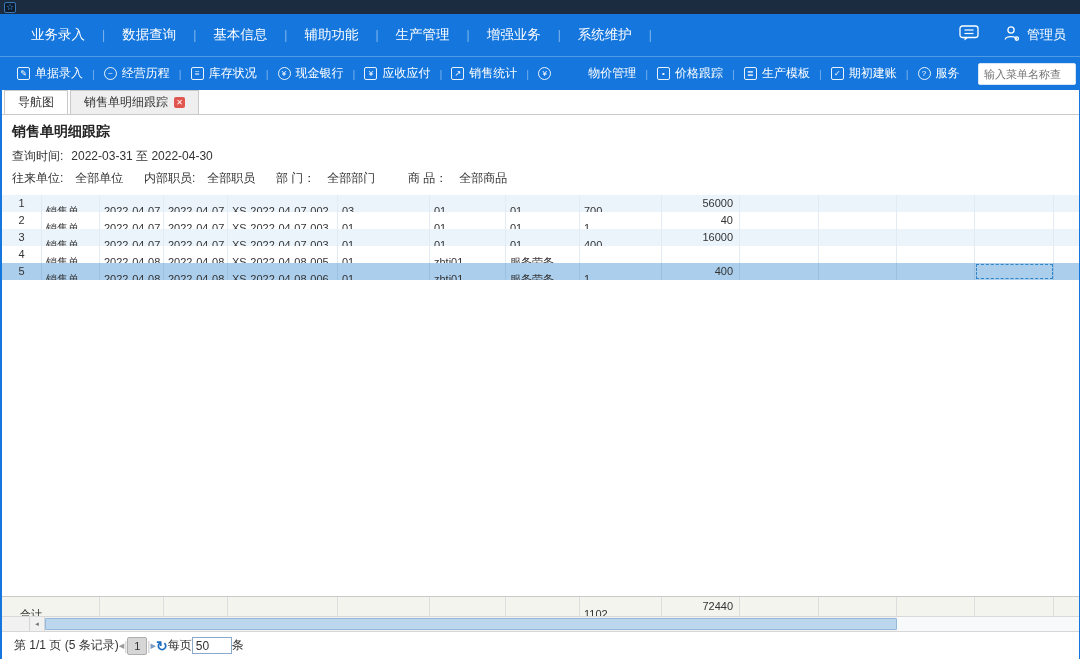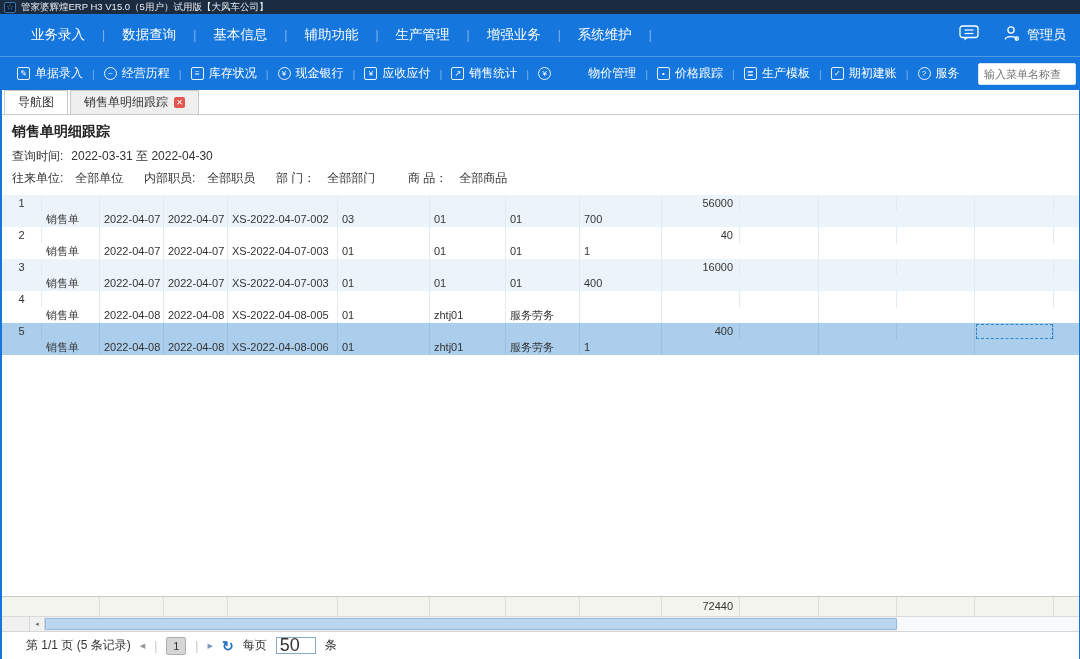--- a/index.html
+++ b/index.html
@@ -61,62 +61,61 @@
   .g-cell { flex:none; overflow:hidden; white-space:nowrap; font-size:11px; color:#333; }
   .g-hcell { height:26px; line-height:25px; text-align:center;
     background:linear-gradient(#eaf3fb,#cde1f3); border-right:1px solid #a9c7e0;
     border-top:1px solid #a9c7e0; border-bottom:1px solid #a9c7e0; }
   .g-brow .g-cell { height:17px; line-height:17px; border-right:1px solid #e2ebf4; }
   .g-brow.odd  { background:#ecf4fb; }
   .g-brow.even { background:#fff; }
   .g-brow.selected { background:#abceec; }
   .g-brow.selected .g-cell { border-right-color:#9cc0e2; }
   .focus-cell { outline:1px dashed #2e86c8; outline-offset:-2px; }
-  .al { text-align:left; padding:16px 4px; } .ar { text-align:right; padding:0 6px; } .ac { text-align:center; }
+  .al { text-align:left; padding:8px 4px; } .ar { text-align:right; padding:0 6px; } .ac { text-align:center; }
   .g-filler { flex:1; background:#fff; }
   .g-total { height:21px; background:#f4f4ee; border-top:1px solid #c9c9c9; border-bottom:1px solid #d9d9d9; }
   .g-total .g-cell { height:19px; line-height:19px; border-right:1px solid #ddd; }
   .g-total .t-label { padding-left:18px; }
 
   
   .hscroll { height:14px; display:flex; background:#f1f1f1; align-items:stretch; }
   .hs-gutter { width:28px; background:#f1f1f1; border-right:1px solid #d6d6d6; }
   .hs-arrow { width:15px; background:#f1f1f1; border-right:1px solid #d6d6d6; color:#707070;
     font-size:7px; display:flex; align-items:center; justify-content:center; }
   .hs-thumb { width:852px; background:#bcd6ee; border:1px solid #93b9dd; margin:1px 0; border-radius:1px; }
   .hs-rest { flex:1; background:#f7f9fb; }
 
   
   .pager { height:28px; border-top:1px solid #d6d6d6; display:flex; align-items:center;
-    padding-left:24px; font-size:12px; color:#333; gap:9px; }
+    padding-left:12px; font-size:12px; color:#333; }
   .pg-arrow { font-size:11px; } .pg-prev { color:#9a9a9a; } .pg-next { color:#7b9cc0; }
   .pg-div { color:#c8c8c8; }
   .pg-page { width:20px; height:18px; background:#d6d6d6; border:1px solid #aeaeae; border-radius:2px;
     font-size:11px; color:#333; text-align:center; line-height:16px; }
   .pg-refresh { color:#1f6fc0; font-size:14px; font-weight:bold; }
-  .pg-input { width:40px; height:17px; border:1px solid #8aa8c8; font-size:18px; color:#333;
+  .pg-input { width:40px; height:17px; border:1px solid #8aa8c8; font-size:12px; color:#333;
     padding:0 3px; outline:none; font-family:"Liberation Sans", sans-serif; }
 
   
   .footer { height:47px; background:#f1f1f1; border-top:1px solid #c3c3c3;
     display:flex; align-items:flex-start; padding:7px 10px 0 8px; gap:8px; }
   .btn { padding:3px 11px; background:linear-gradient(#fefefe,#e5e5e5); border:1px solid #979797;
     border-radius:3px; font-size:12px; color:#4e4160; cursor:default; white-space:nowrap;
     font-family:"Liberation Sans", sans-serif; }
   .btn-print { margin-left:auto; display:flex; align-items:center; gap:7px; }
   .btn-print .caret { font-size:9px; color:#6a7a9a; }
 </style>
 </head>
 <body>
 
 <div class="app">
 
   <div class="titlebar">
     <span class="star">☆</span>
-    <span>管家婆辉煌ERP H3 V15.0（5用户）试用版【大风车公司】</span>
   </div>
 
   <div class="header">
     <div class="menu">
         <div class="menu-item" style="display: inline-block;">业务录入</div>
         <div class="menu-sep">|</div>
         <div class="menu-item" style="display: inline-block;">数据查询</div>
         <div class="menu-sep">|</div>
         <div class="menu-item" style="display: inline-block;">基本信息</div>
         <div class="menu-sep">|</div>

